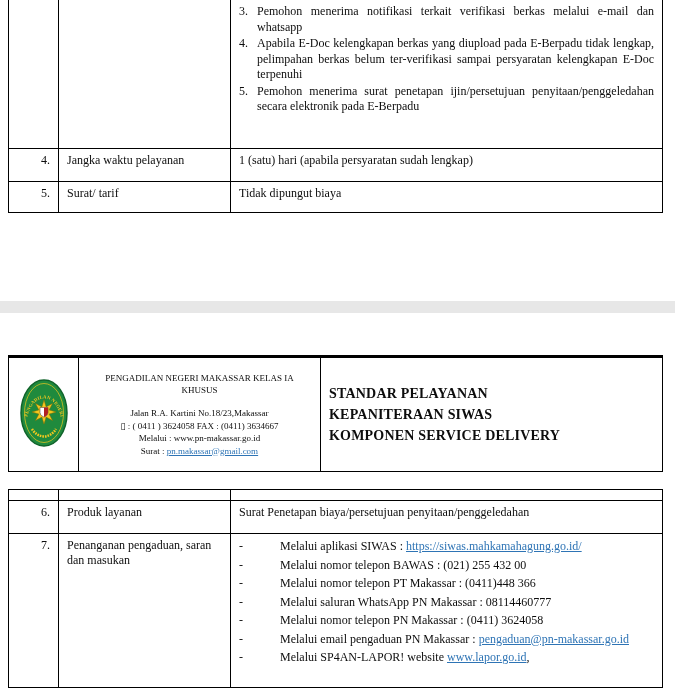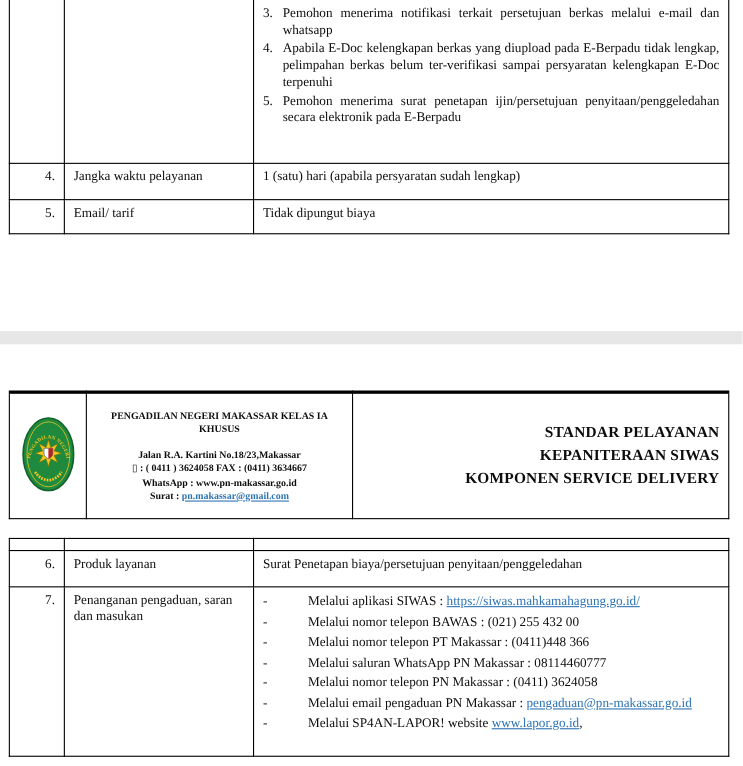--- a/index.html
+++ b/index.html
@@ -16,25 +16,25 @@
   .cell-proc{padding-top:3px;}
   .oli{display:flex;line-height:15.5px;margin-bottom:1px;}
   .oli-num{width:18px;flex:0 0 18px;}
   .oli-text{flex:1;text-align:justify;}
   
   .page-sep{position:absolute;left:0;top:301px;width:675px;height:12px;background:var(--separator,#e7e7e7);}
   
   .tbl-header{top:355px;border-top:3px solid #000;height:117px;}
   .tbl-header td{vertical-align:middle;}
   .logo-cell{text-align:center;padding:2px;}
-  .info-cell{text-align:center;font-weight:bold;padding-top:10px;}
+  .info-cell{text-align:center;font-weight:normal;padding-top:10px;}
   .org-name{font-size:9px;line-height:12px;max-width:205px;margin:0 auto 11px auto;}
   .contact-line{font-size:9px;line-height:12.5px;}
   .tofu{font-family:"DejaVu Sans",sans-serif;font-size:9px;}
-  .title-cell{text-align:right;}
+  .title-cell{text-align:left;}
   .title-line{font-weight:bold;font-size:14px;line-height:21px;letter-spacing:.2px;}
   a{color:var(--link,#2e74b5);text-decoration:underline;}
   .bold-link{font-weight:normal;}
   
   .tbl-bottom{top:489px;height:199px;}
   .tbl-bottom tr.empty-row td{height:10px;padding:0;}
   .dli{display:flex;line-height:17.5px;margin-bottom:1px;}
   .dash{width:20px;flex:0 0 20px;}
   .dtext{flex:1;margin-left:21px;}
 </style>
@@ -49,40 +49,40 @@
         <col style="width:172px">
         <col>
       </colgroup>
     <tbody>
         <tr>
       <td style="height:140px"></td>
       <td></td>
       <td class="cell-proc">
         <div class="oli">
           <span class="oli-num">3.</span>
-          <span class="oli-text">Pemohon menerima notifikasi terkait persetujuan berkas melalui e-mail dan whatsapp</span>
+          <span class="oli-text">Pemohon menerima notifikasi terkait verifikasi berkas melalui e-mail dan whatsapp</span>
         </div>
         <div class="oli">
           <span class="oli-num">4.</span>
           <span class="oli-text">Apabila E-Doc kelengkapan berkas yang diupload pada E-Berpadu tidak lengkap, pelimpahan berkas belum ter-verifikasi sampai persyaratan kelengkapan E-Doc terpenuhi</span>
         </div>
         <div class="oli">
           <span class="oli-num">5.</span>
           <span class="oli-text">Pemohon menerima surat penetapan ijin/persetujuan penyitaan/penggeledahan secara elektronik pada E-Berpadu</span>
         </div>
       </td>
     </tr>
     <tr>
       <td class="num-cell" style="height:24px">4.</td>
       <td>Jangka waktu pelayanan</td>
       <td>1 (satu) hari (apabila persyaratan sudah lengkap)</td>
     </tr>
     <tr>
       <td class="num-cell" style="height:22px">5.</td>
-      <td>Email/ tarif</td>
+      <td>Surat/ tarif</td>
       <td>Tidak dipungut biaya</td>
     </tr>
   </tbody>
     </table>
 
   <div class="page-sep"></div>
 
   <table class="tbl tbl-header">
     <colgroup>
         <col style="width:70px">
@@ -105,21 +105,21 @@
           <path d="M 12,50 A 16,22 0 0 0 36,50" fill="none" stroke="var(--logo-yellow,#f4c81f)" stroke-width="2.5" stroke-dasharray="1.6,1"></path>
         </svg>
       </td>
       <td class="info-cell">
         <div class="org-name">PENGADILAN NEGERI MAKASSAR KELAS IA KHUSUS</div>
         <div class="contact-line">Jalan  R.A. Kartini No.18/23,Makassar</div>
         <div class="contact-line">
           <span class="tofu">▯</span>
           <span>: ( 0411 ) 3624058 FAX : (0411) 3634667</span>
         </div>
-        <div class="contact-line">WhatsApp : www.pn-makassar.go.id</div>
+        <div class="contact-line">Melalui : www.pn-makassar.go.id</div>
         <div class="contact-line">
           <span>Surat : </span><a href="#">pn.makassar@gmail.com</a>
         </div>
       </td>
       <td class="title-cell">
         <div class="title-line">STANDAR PELAYANAN</div>
         <div class="title-line">KEPANITERAAN SIWAS</div>
         <div class="title-line">KOMPONEN SERVICE DELIVERY</div>
       </td>
     </tr>

